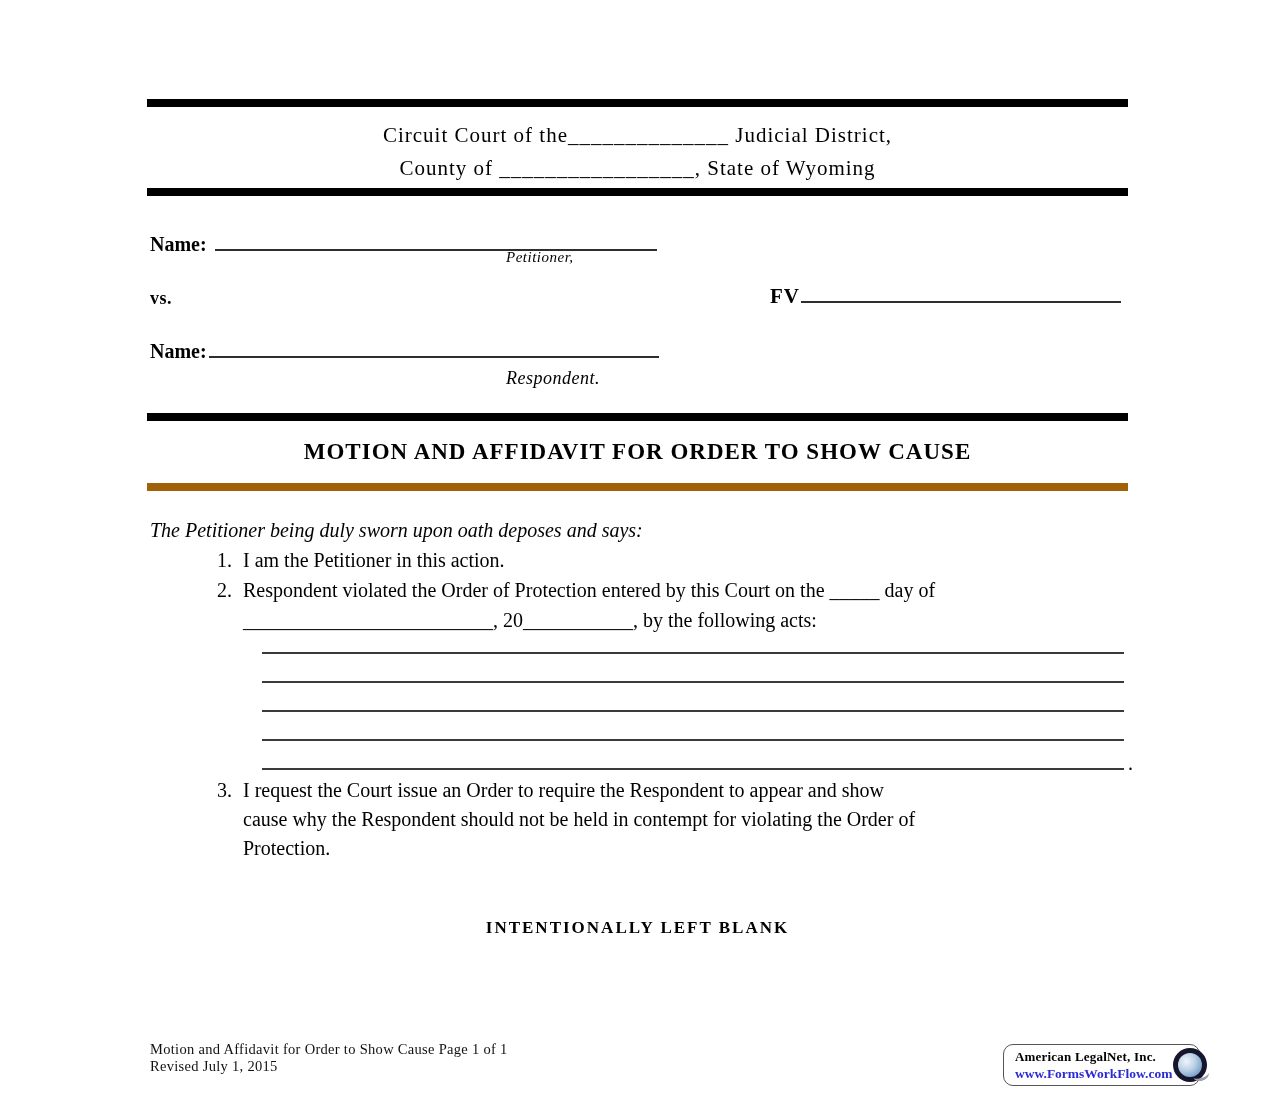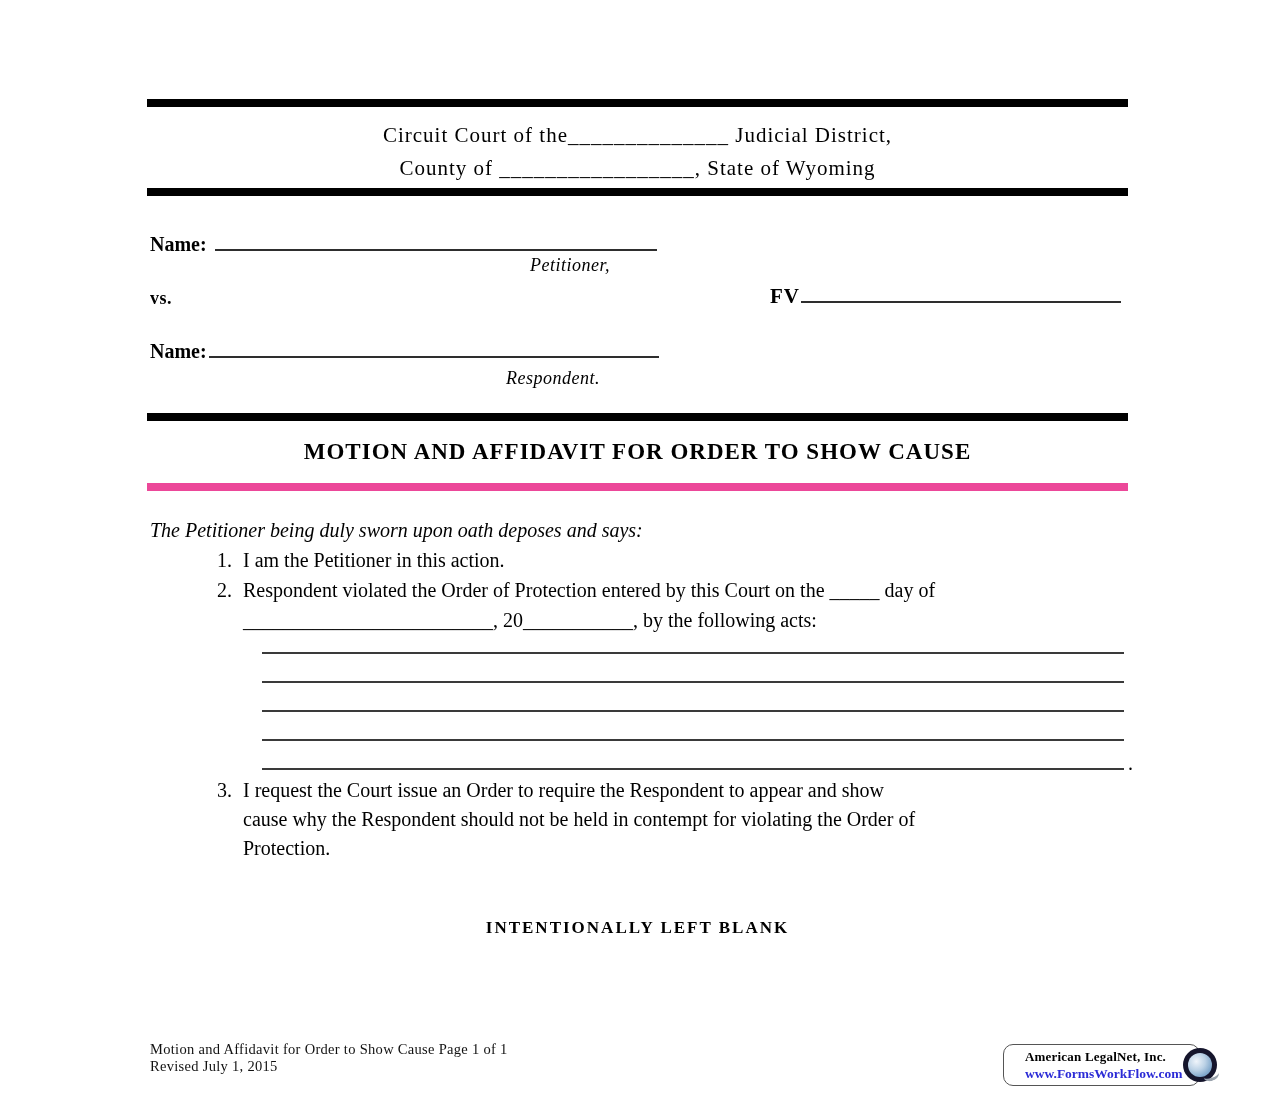--- a/index.html
+++ b/index.html
@@ -22,32 +22,32 @@
   .prow { position:absolute; left:0; white-space:nowrap; }
   .name1 { top:3px; }
   .name2 { top:110px; }
   .lbl { font-weight:bold; font-size:20px; }
   .blank {
     display:inline-block; border-bottom:2px solid #2e2e2e; height:15px;
     vertical-align:baseline;
   }
   .name-blank1 { width:442px; margin-left:8px; }
   .name-blank2 { width:450px; margin-left:2px; }
-  .petitioner  { position:absolute; left:356px; top:25px;  font-size:18px; letter-spacing:0.5px;margin-left:24px; }
+  .petitioner  { position:absolute; left:356px; top:19px;  font-size:15px; letter-spacing:0.5px; }
   .respondent  { position:absolute; left:356px; top:138px; font-size:18px; letter-spacing:0.5px; }
   .vsrow { position:absolute; top:56px; left:0; width:978px; height:24px; }
   .vs { font-weight:bold; font-size:18px; letter-spacing:0.5px; }
   .fvgroup { position:absolute; left:620px; top:-2px; white-space:nowrap; }
   .fvlabel { font-weight:bold; font-size:21px; letter-spacing:1px;margin-top:29px; }
   .fv-blank { width:320px; margin-left:1px; }
 
   
   .title-frame {
     position:absolute; left:147px; top:413px; width:981px; height:62px;
-    border-top:8px solid #000; border-bottom:8px solid #ec4899;
+    border-top:8px solid #000; border-bottom:8px solid #a16207;
     display:flex; align-items:center; justify-content:center; box-sizing:content-box;
   }
   .doc-title { font-weight:bold; font-size:23px; letter-spacing:1px; white-space:nowrap; }
 
   
   .docbody { position:absolute; left:150px; top:513px; width:978px; height:360px; font-size:20px; }
   .intro { position:absolute; top:6px; left:0; white-space:nowrap;font-style:italic; }
   .num  { position:absolute; left:56px; width:26px; text-align:right; }
   .n1 { top:36px; } .n2 { top:66px; } .n3 { top:266px; }
   .bline { position:absolute; left:93px; white-space:nowrap; }
@@ -68,21 +68,21 @@
   }
 
   
   .footer-left {
     position:absolute; left:150px; top:1041px; font-size:14.5px;
     line-height:16.5px; letter-spacing:0.3px; color:#111;
   }
   .badge {
     position:absolute; left:1003px; top:1044px; width:197px; height:42px;
     border:1.5px solid #555; border-radius:10px; background:#fff;
-    display:flex; align-items:center; padding:2px 5px 2px 21px; box-sizing:border-box;
+    display:flex; align-items:center; padding:2px 5px 2px 11px; box-sizing:border-box;
   }
   .badge-text { flex:1 1 auto; }
   .vendor-name { font-weight:bold; font-size:13px; line-height:15px; letter-spacing:0.2px; white-space:nowrap; }
   .vendor-url {
     display:inline-block; font-weight:bold; font-size:13.5px; line-height:15px;
     color:#2b2bd6; cursor:pointer; white-space:nowrap;
   }
   .globe {
     position:relative; flex:0 0 auto; width:34px; height:34px; border-radius:50%;
     background:#15152c;

